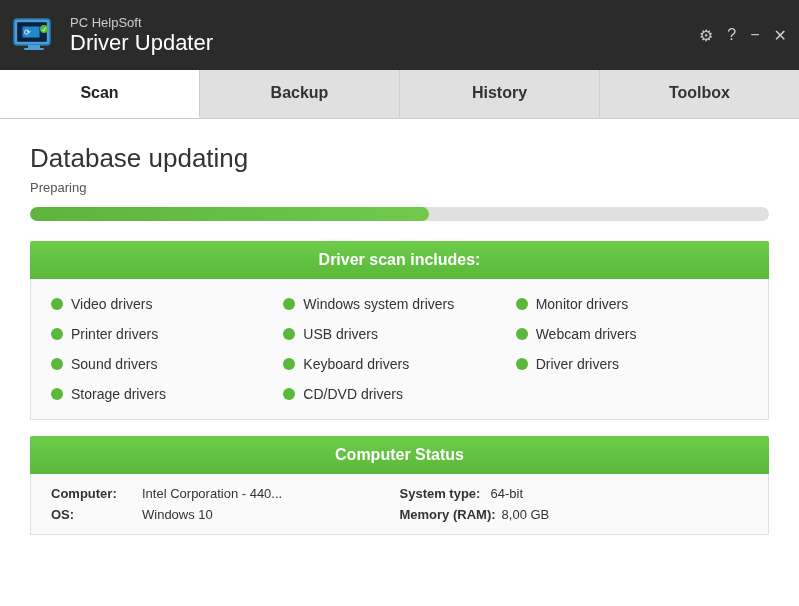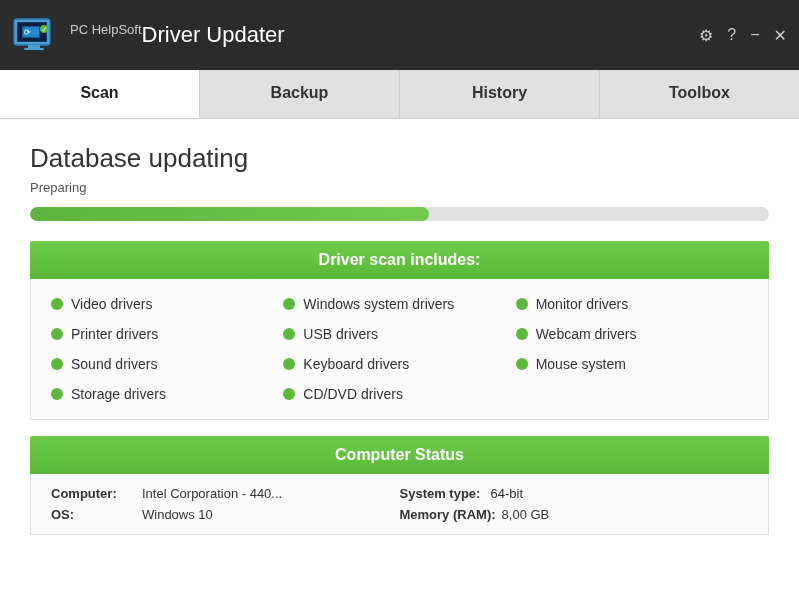--- a/index.html
+++ b/index.html
@@ -26,21 +26,21 @@
       gap: 12px;
     }
     .app-icon {
       width: 48px;
       height: 48px;
       position: relative;
     }
     .app-title {
       color: #ffffff;
       display: flex;
-      flex-direction: row;
+      flex-direction: column;
     }
     .app-title-top {
       font-size: 13px;
       font-weight: 400;
       color: #cccccc;
     }
     .app-title-main {
       font-size: 22px;
       font-weight: 300;
       color: #ffffff;
@@ -277,21 +277,21 @@
         <div class="driver-dot"></div>
         <span>Sound drivers</span>
       </div>
       <div class="driver-item">
         <div class="driver-dot"></div>
         <span>Keyboard drivers</span>
       </div>
 
       <div class="driver-item">
         <div class="driver-dot"></div>
-        <span>Mouse system</span>
+        <span>Driver drivers</span>
       </div>
 
       <div class="driver-item">
         <div class="driver-dot"></div>
         <span>Storage drivers</span>
       </div>
       <div class="driver-item">
         <div class="driver-dot"></div>
         <span>CD/DVD drivers</span>
       </div>

